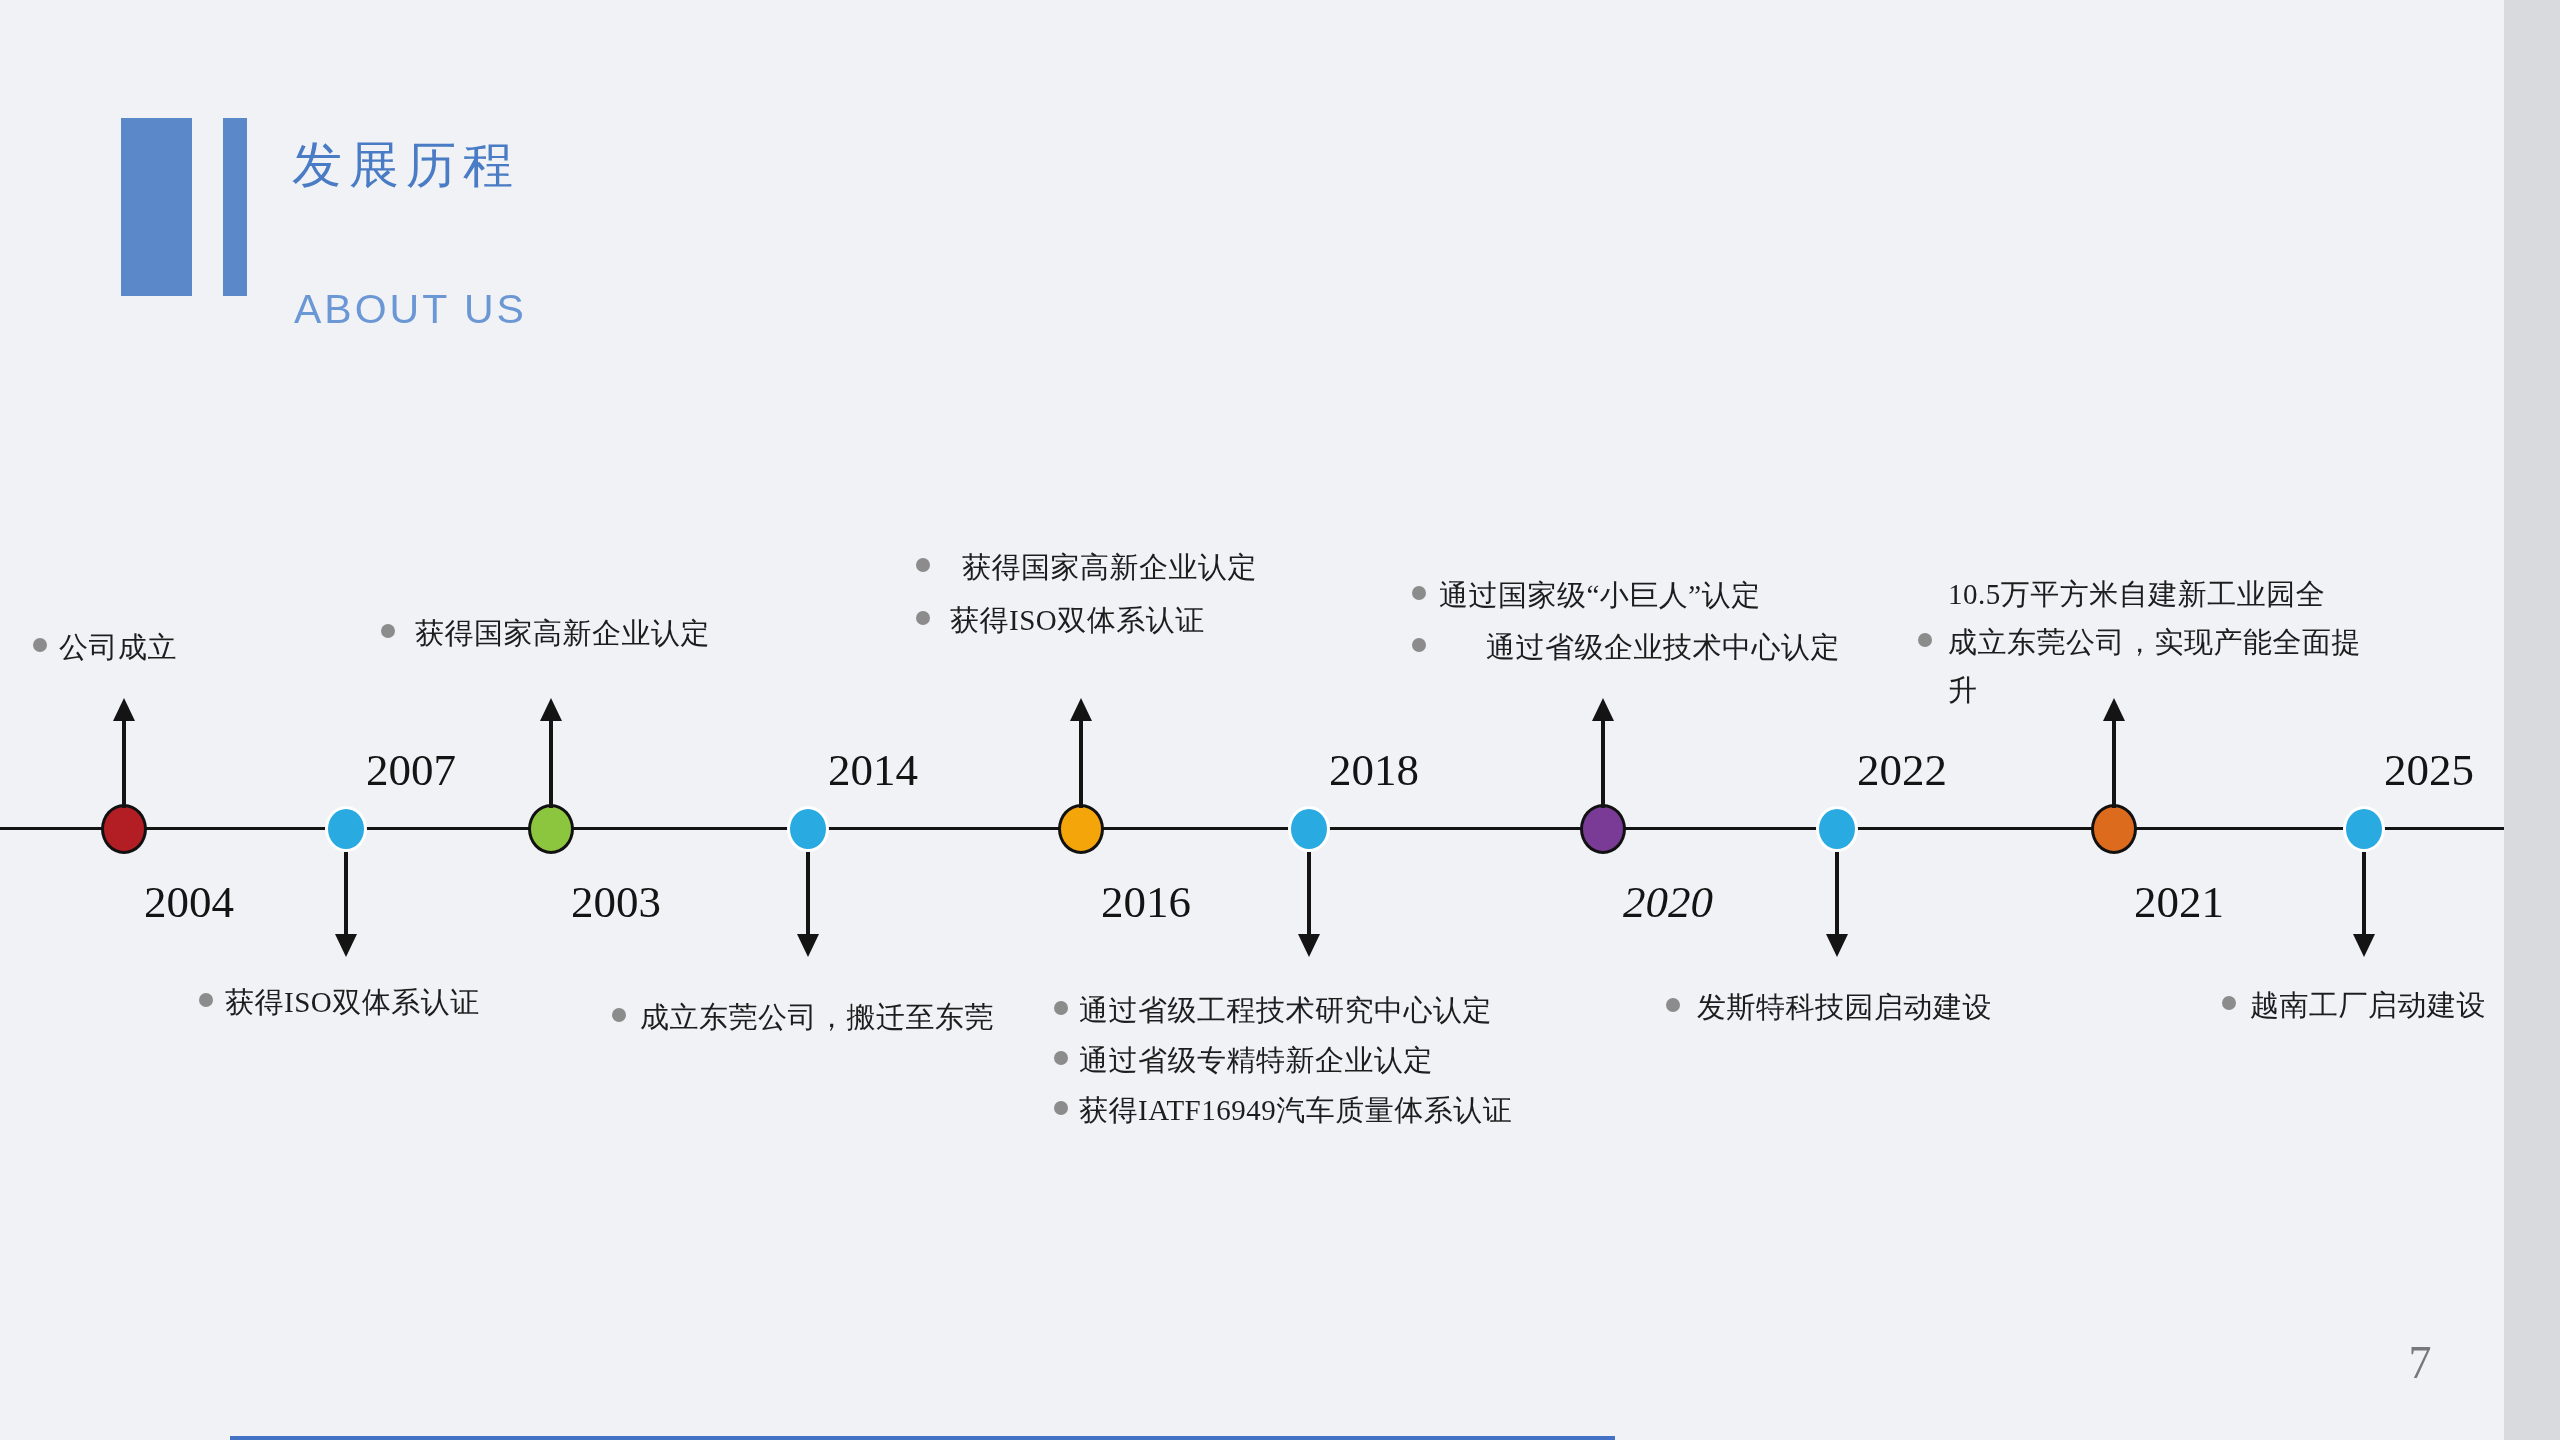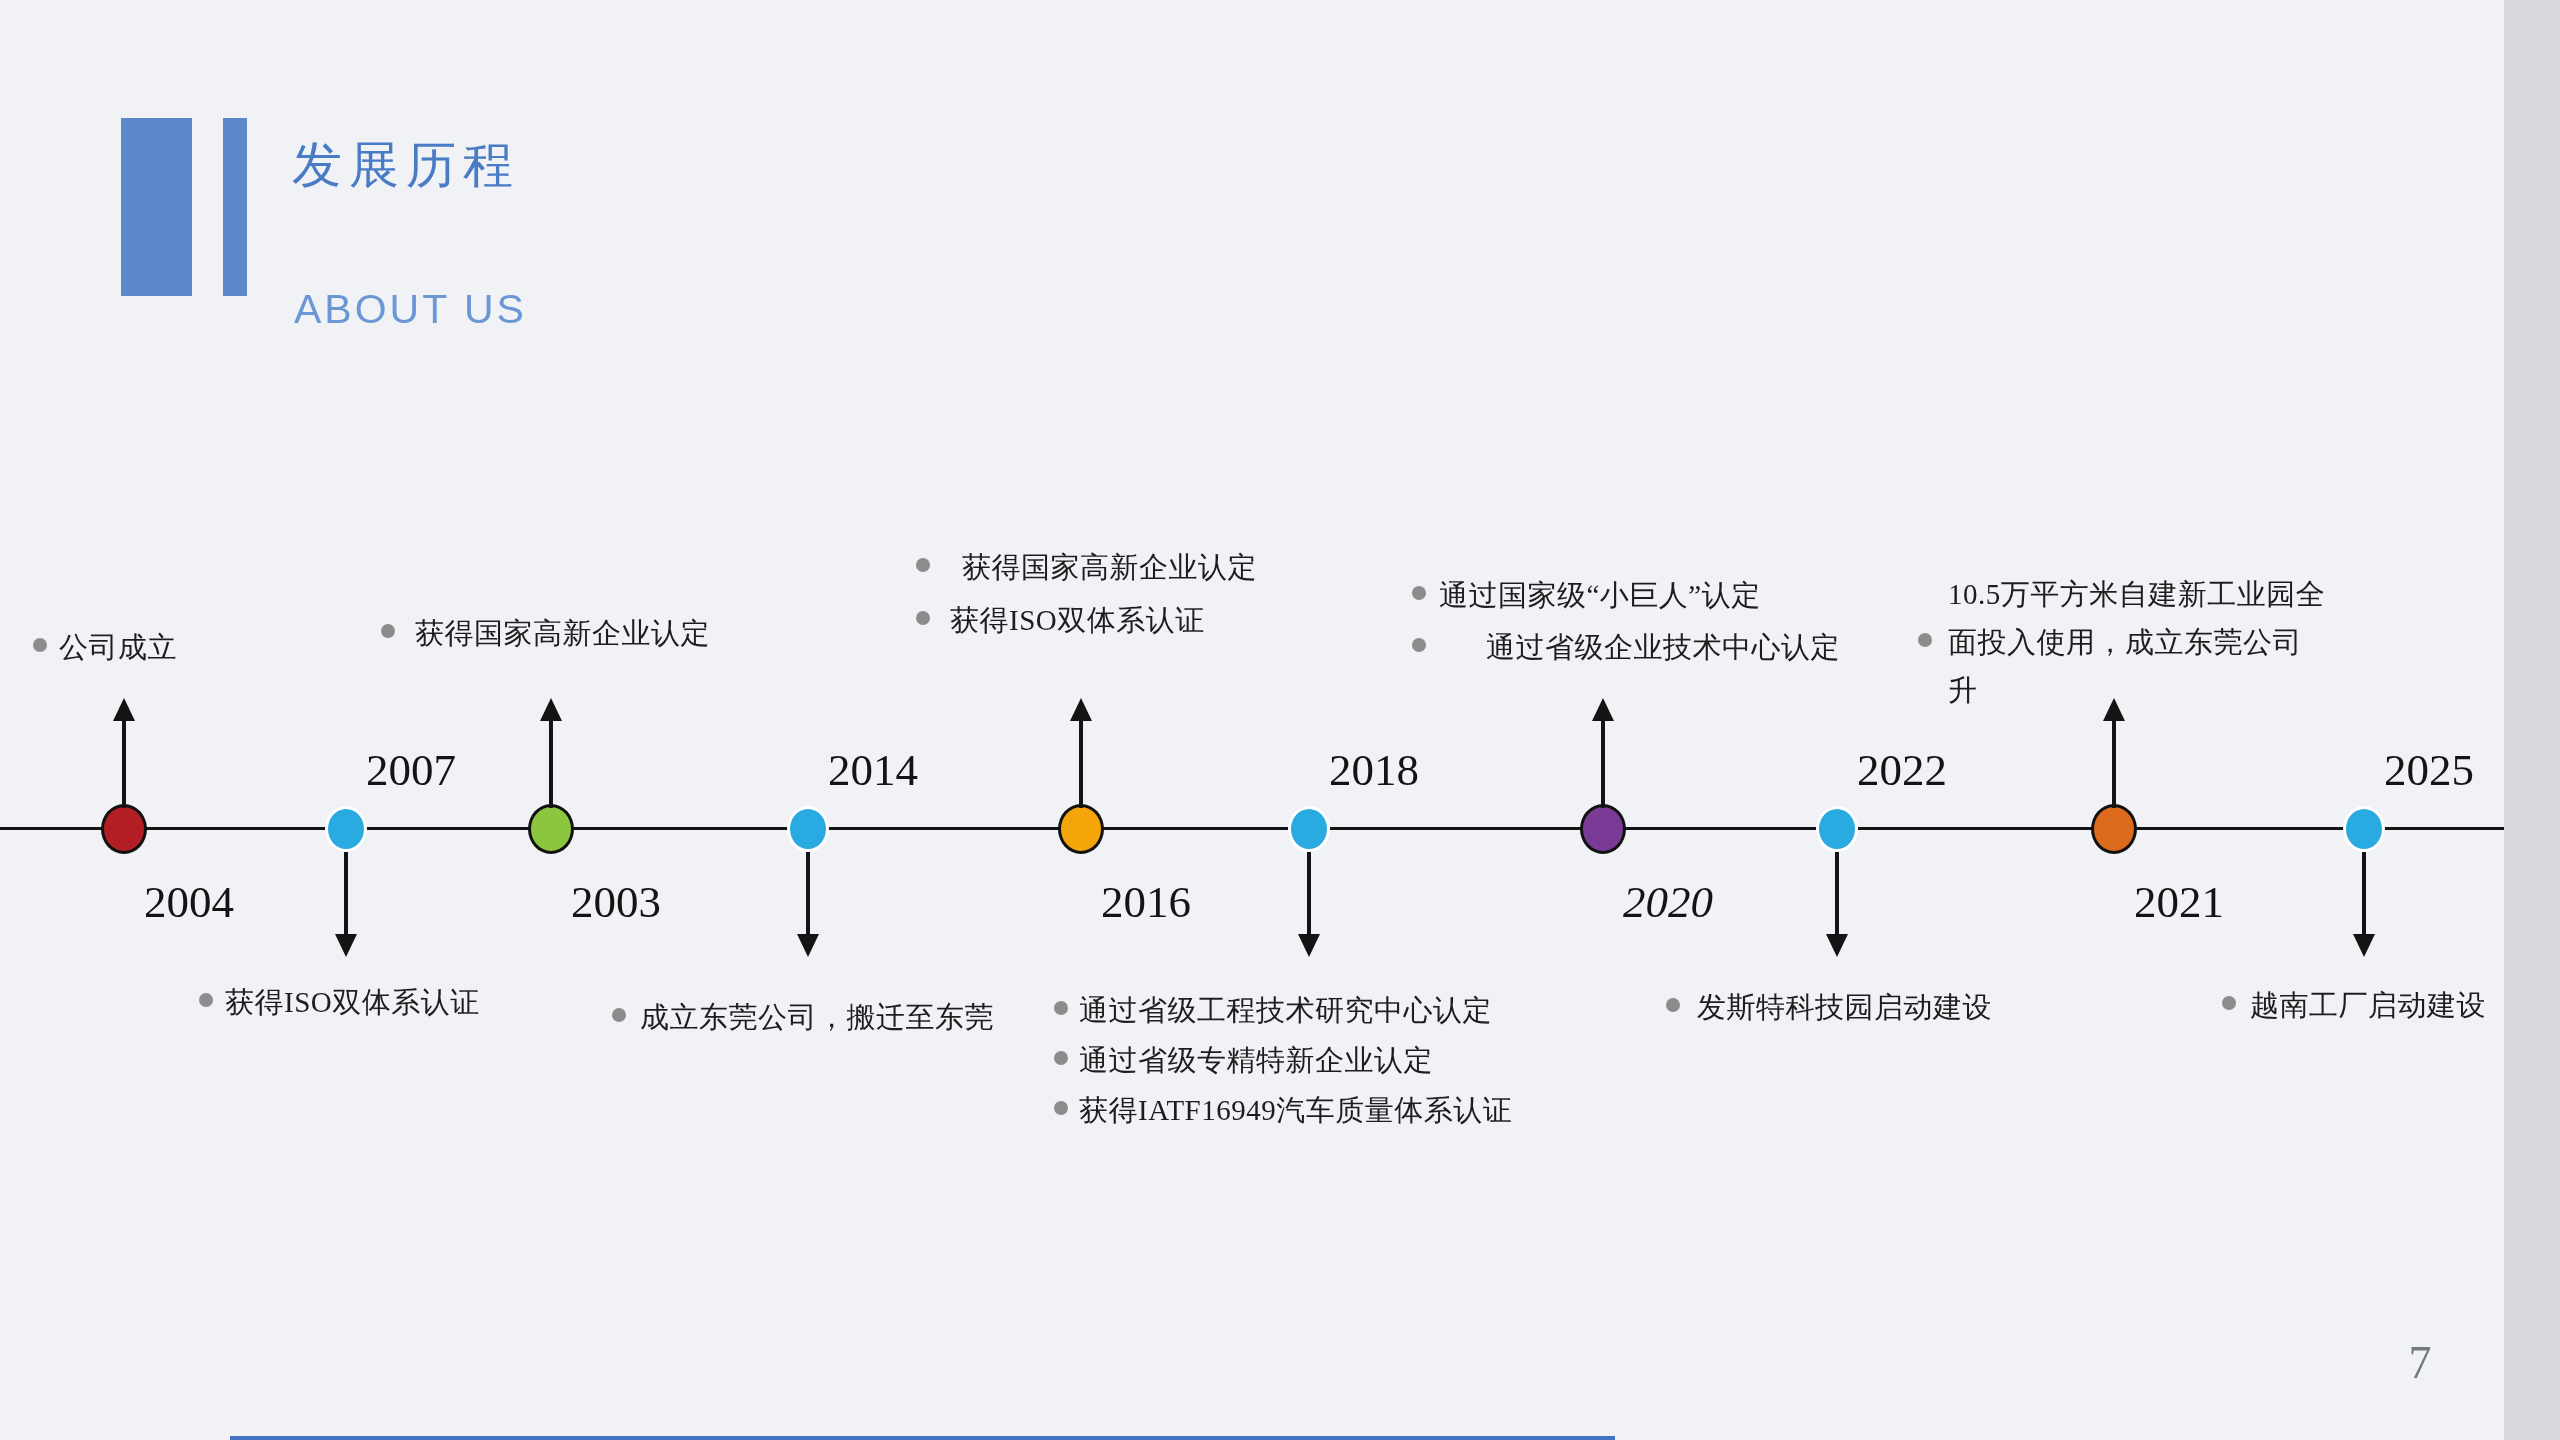--- a/index.html
+++ b/index.html
@@ -109,21 +109,21 @@
       <div class="ahead down" style="left: 1826px; top: 934px;"></div>
       <div class="year" style="left: 1727px; top: 744px;">2022</div>
       <div class="bullet" style="left: 1666px; top: 998px;"></div>
       <div class="mtext" style="left: 1697px; top: 988px;">发斯特科技园启动建设</div>
       <div class="dot" style="left: 2091px; top: 804px; width: 46px; height: 50px; background: rgb(220, 107, 30); border: 3px solid rgb(17, 17, 17);"></div>
       <div class="shaft" style="left: 2112px; top: 720px; height: 88px;"></div>
       <div class="ahead up" style="left: 2103px; top: 698px;"></div>
       <div class="year" style="left: 2004px; top: 876px;">2021</div>
       <div class="mtext" style="left: 1948px; top: 575px;">10.5万平方米自建新工业园全</div>
       <div class="bullet" style="left: 1918px; top: 633px;"></div>
-      <div class="mtext" style="left: 1948px; top: 623px;">面投入使用，成立东莞公司</div>
+      <div class="mtext" style="left: 1948px; top: 623px;">成立东莞公司，实现产能全面提</div>
       <div class="mtext" style="left: 1948px; top: 671px;">升</div>
       <div class="dot" style="left: 2343px; top: 806px; width: 42px; height: 46px; background: rgb(41, 171, 226); border: 3px solid rgb(255, 255, 255);"></div>
       <div class="shaft" style="left: 2362px; top: 852px; height: 84px;"></div>
       <div class="ahead down" style="left: 2353px; top: 934px;"></div>
       <div class="year" style="left: 2254px; top: 744px;">2025</div>
       <div class="bullet" style="left: 2222px; top: 996px;"></div>
       <div class="mtext" style="left: 2250px; top: 986px;">越南工厂启动建设</div>
     </div>
 
   <div class="page-num">7</div>

